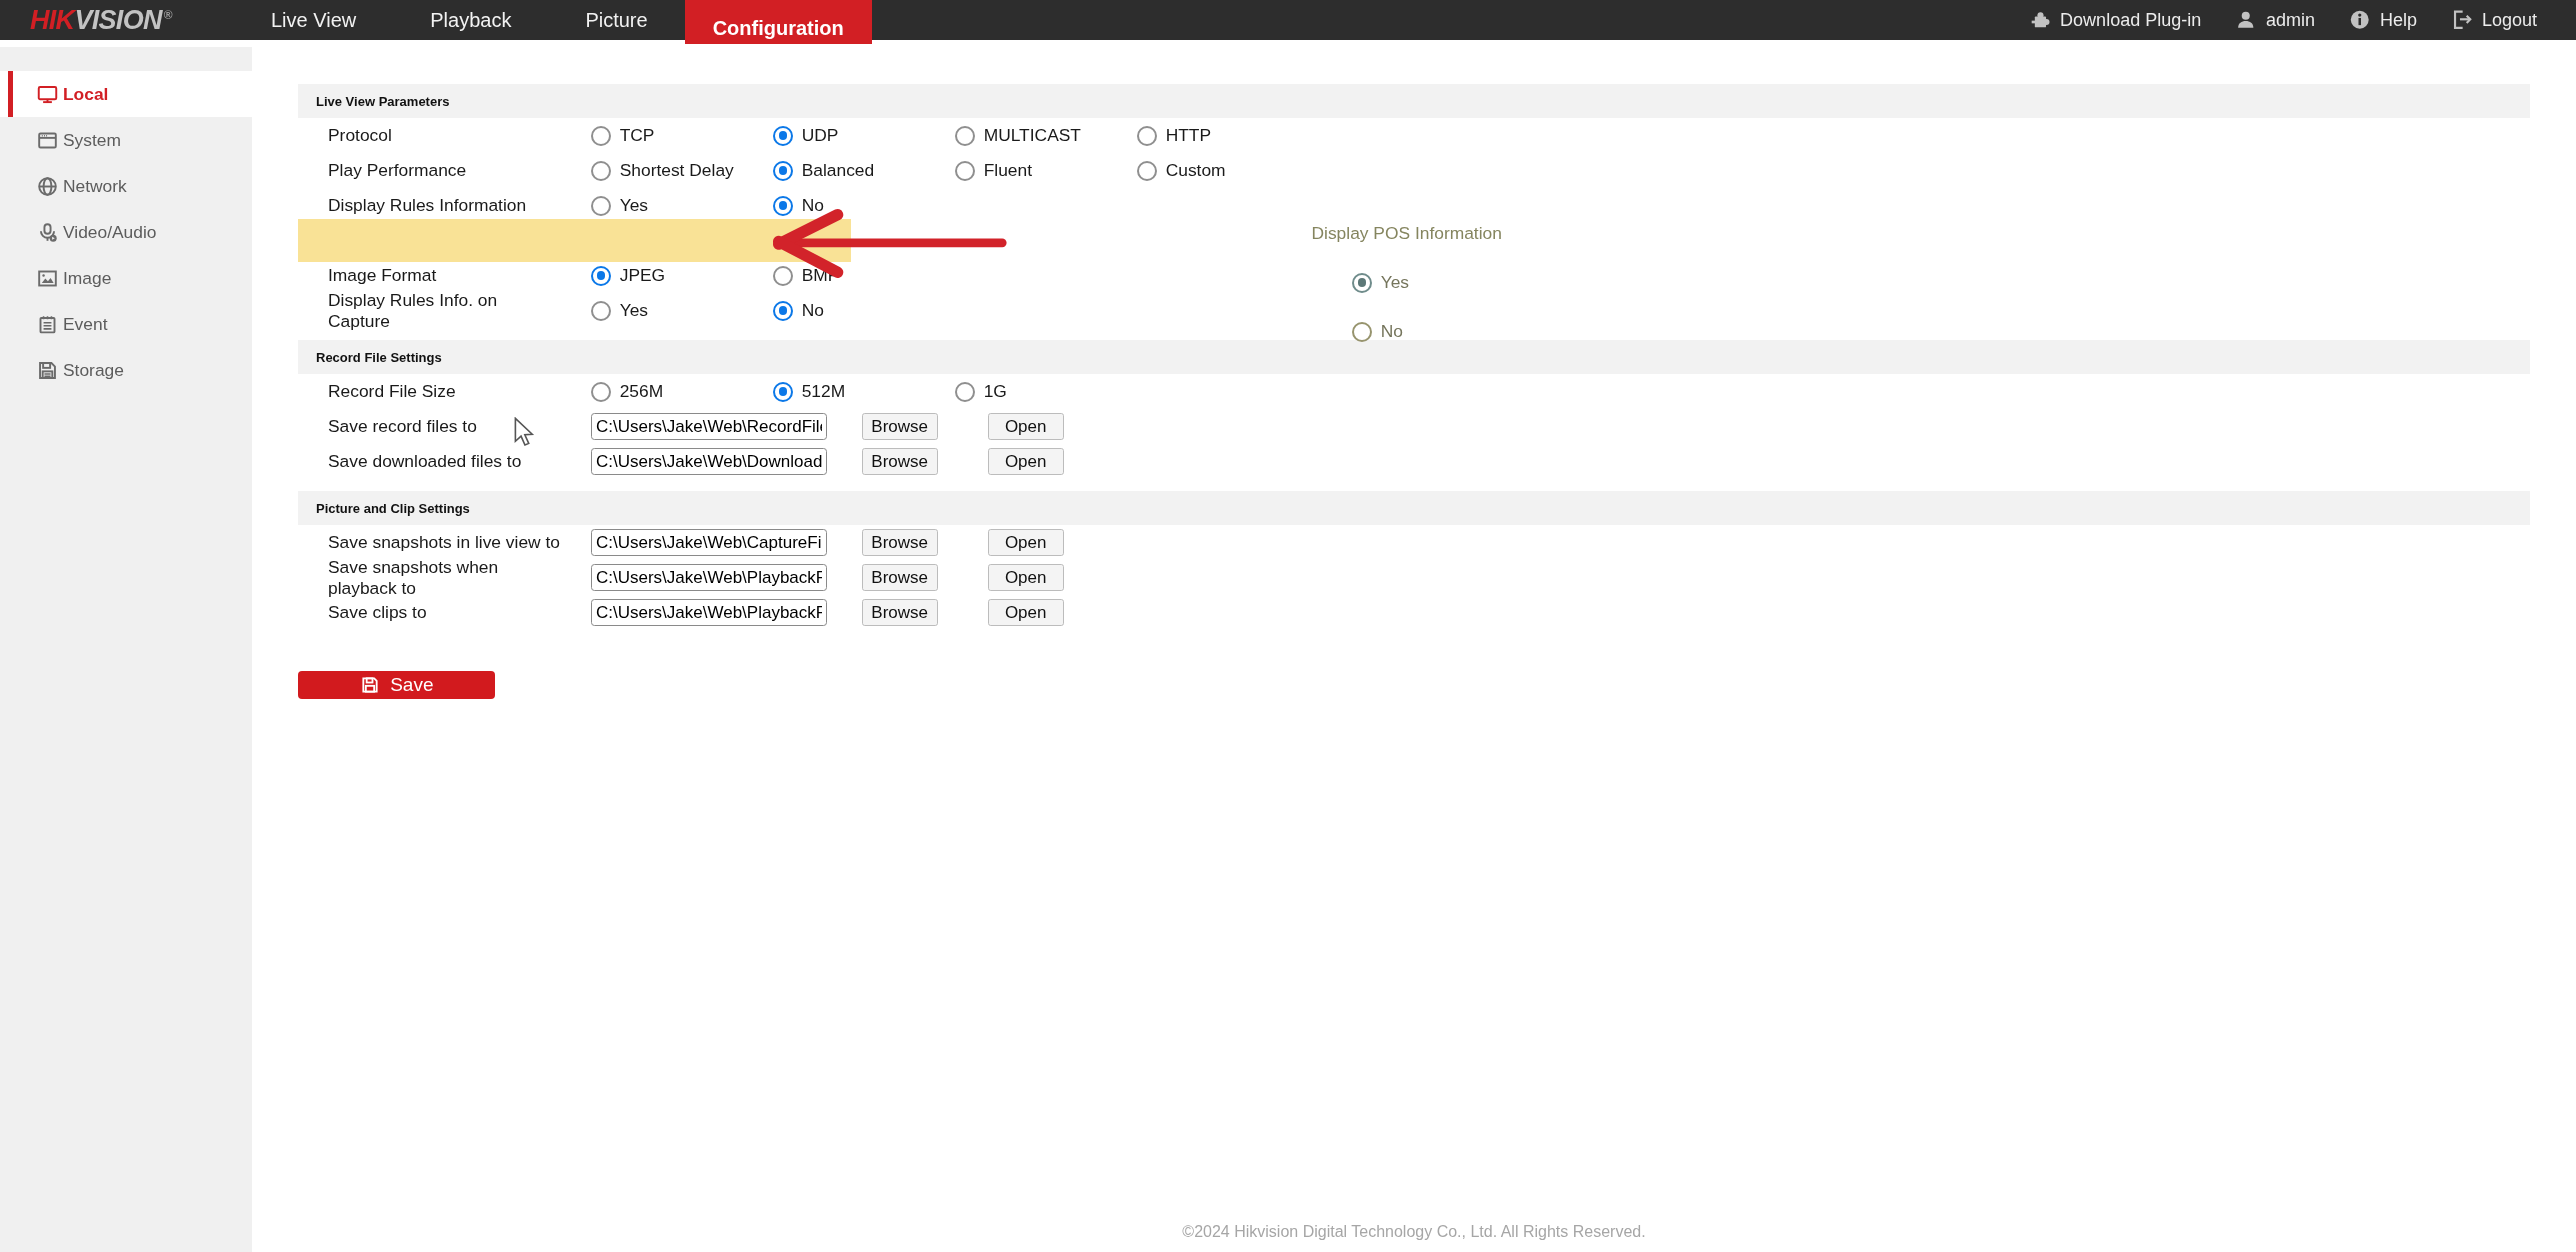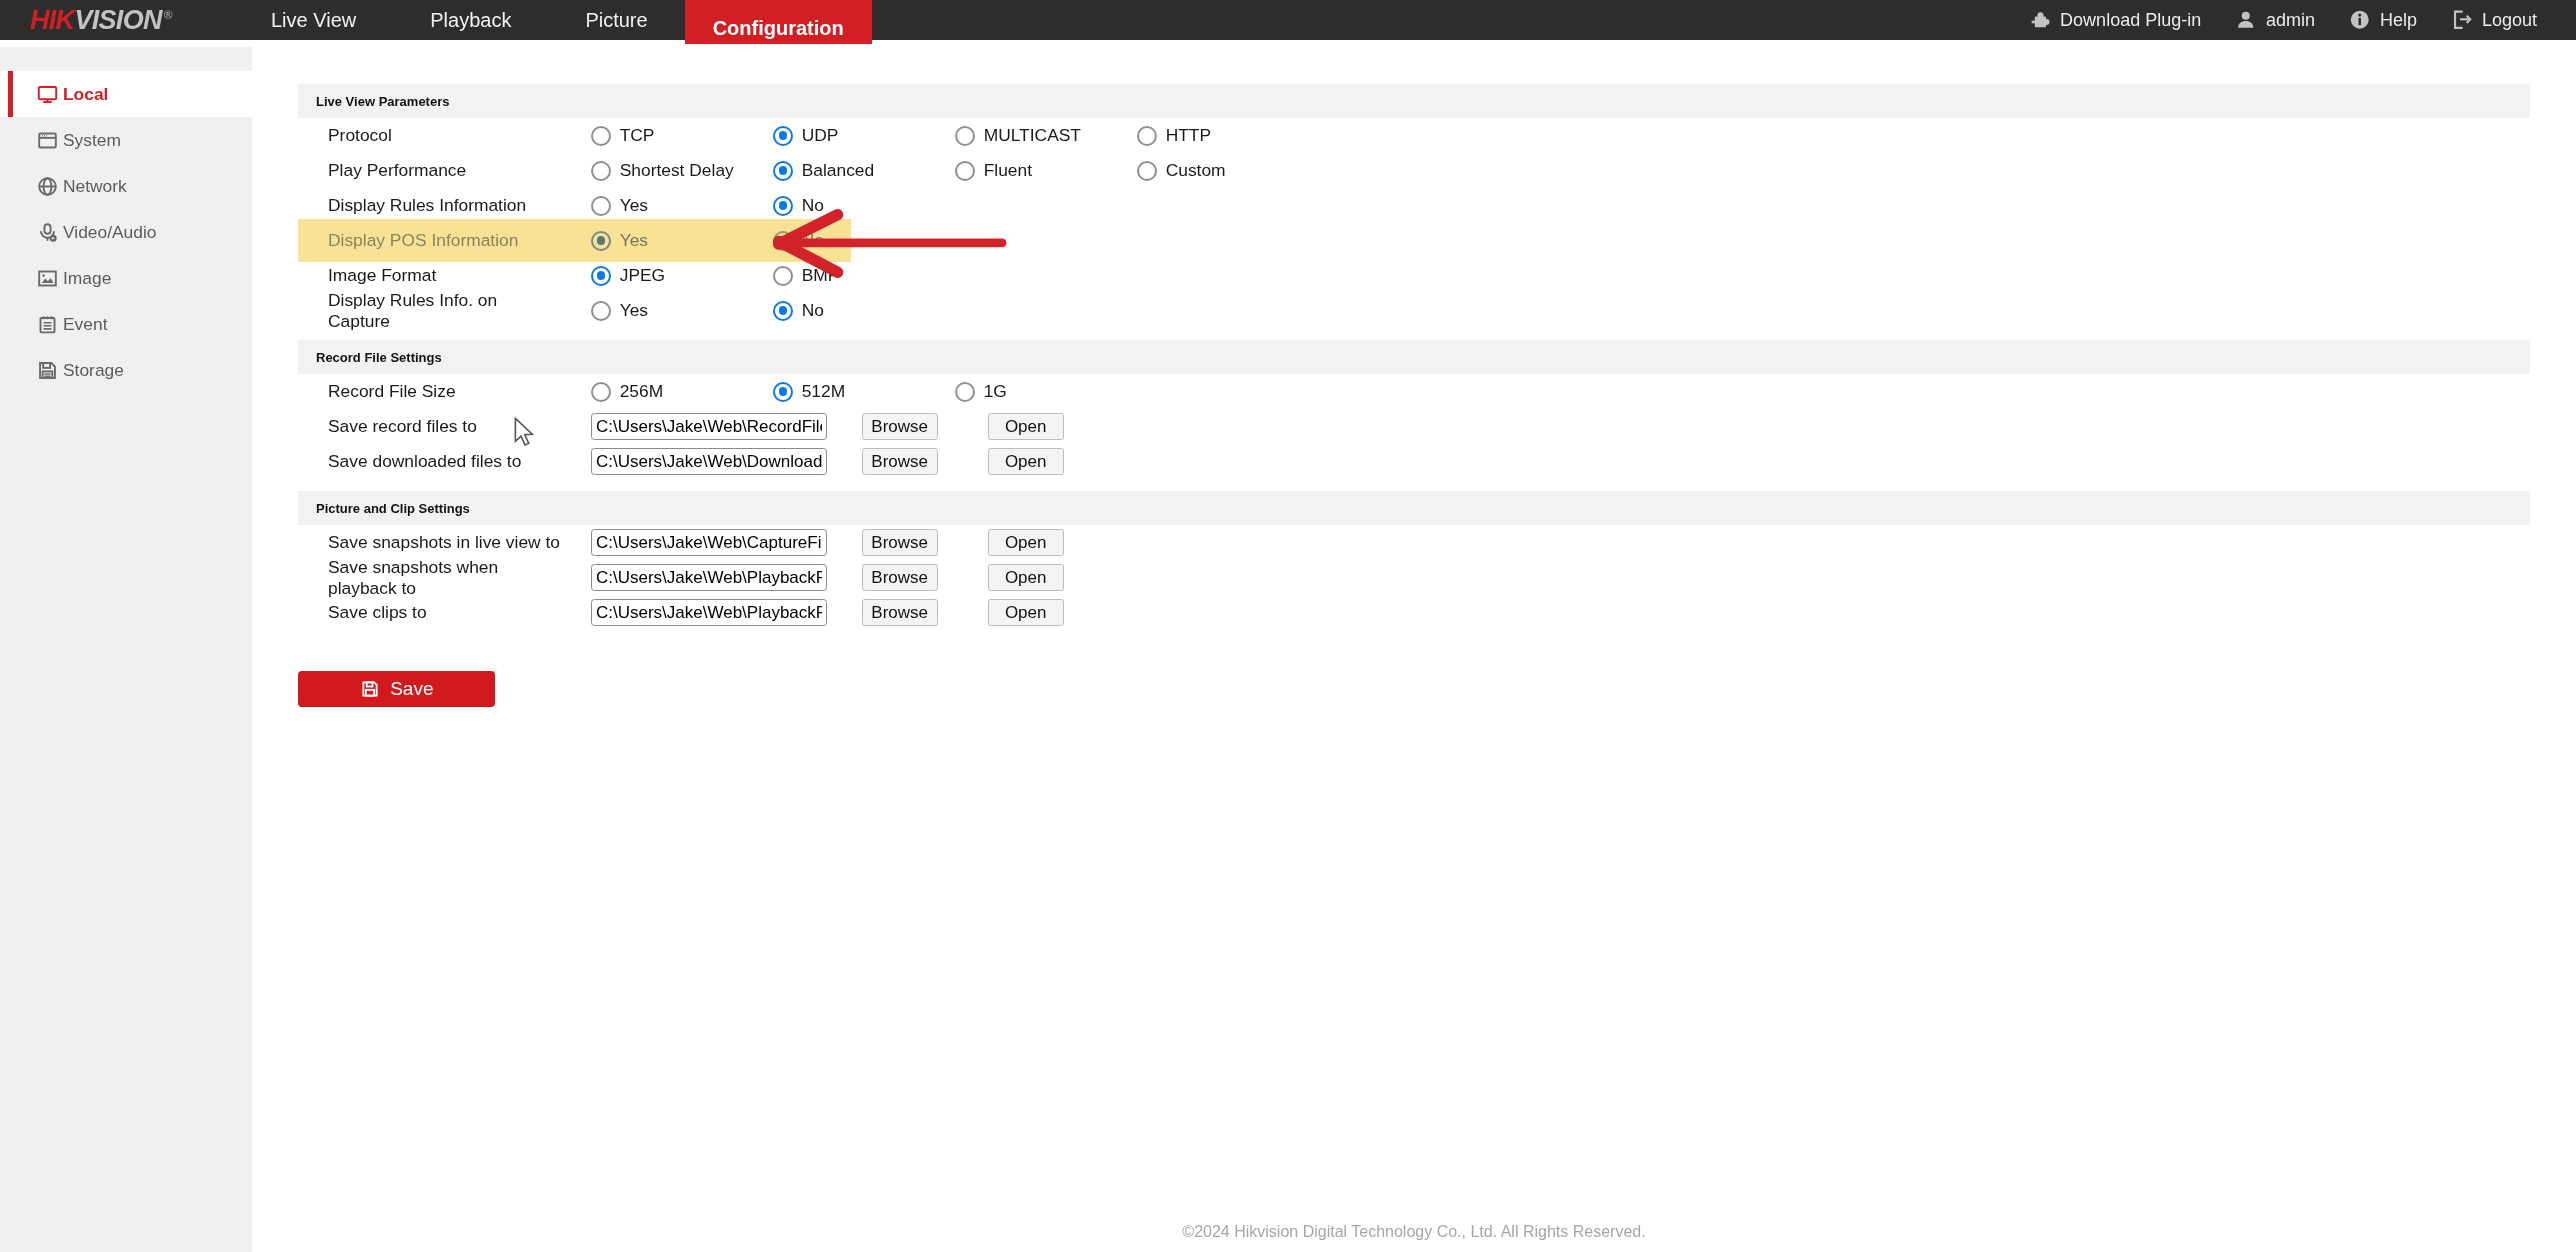--- a/index.html
+++ b/index.html
@@ -34,33 +34,33 @@
   .section { margin-bottom:12px; }
   .row { height:35px; display:flex; align-items:center; padding-left:30px; position:relative; font-size:17.4px; color:#1a1a1a;gap:28px; }
   .row-label { width:235px; flex-shrink:0; position:relative; z-index:2; }
   .opt { width:154px; display:flex; align-items:center; gap:8.7px; position:relative; z-index:2; cursor:pointer; }
   .radio { width:20px; height:20px; border:2px solid #8f8f8f; border-radius:50%; background:#fff; position:relative; flex-shrink:0; }
   .radio[data-checked="true"] { border-color:#0b78e8; }
   .radio[data-checked="true"]::after { content:""; position:absolute; left:50%; top:50%; width:8.7px; height:8.7px; margin:-4.4px 0 0 -4.4px; border-radius:50%; background:#0b78e8; }
 
   
   .row.pos-row .highlight { position:absolute; left:0; top:-4px; bottom:-4px; width:553px; background:#f9e296; z-index:1; }
-  .row.pos-row { color:#85855f; }
+  .row.pos-row { color:#85855f;flex-direction:column; }
   .row.pos-row .opt { color:#75755c; }
   .row.pos-row .radio { border-color:#97946e; background:transparent; }
   .row.pos-row .radio[data-checked="true"] { border-color:#6f8c8b; }
   .row.pos-row .radio[data-checked="true"]::after { background:#5c7877; }
 
   
   .path-input { width:236px; height:27px; border:1.3px solid #8a8a8a; border-radius:3.4px; font-family:"Liberation Sans",sans-serif; font-size:17px; padding:0 4px; color:#000; background:#fff; margin-right:6.7px; white-space:nowrap; overflow:hidden; }
   .btn { height:27px; background:#f4f4f4; border:1.3px solid #bcbcbc; border-radius:2.7px; font-family:"Liberation Sans",sans-serif; font-size:17px; color:#111; cursor:pointer; }
   .btn-browse { width:76px; }
   .btn-open { width:76px; margin-left:22px; }
 
-  .save-btn { margin-top:41px; width:197px; height:36px; background:#d21a1e; border:none; border-radius:4px; color:#ffffff; font-family:"Liberation Sans",sans-serif; font-size:19px; display:flex; align-items:center; justify-content:center; gap:10.7px; cursor:pointer; }
+  .save-btn { margin-top:41px; width:197px; height:28px; background:#d21a1e; border:none; border-radius:4px; color:#ffffff; font-family:"Liberation Sans",sans-serif; font-size:19px; display:flex; align-items:center; justify-content:center; gap:10.7px; cursor:pointer; }
 
   .annot-arrow { position:absolute; left:517px; top:161px; z-index:5; pointer-events:none; }
   .cursor { position:absolute; left:262px; top:370px; z-index:6; pointer-events:none; }
 
   .footer { position:absolute; left:252px; bottom:11.4px; width:2324px; text-align:center; font-size:16px; color:#a6a6a6; }
 </style>
 </head>
 <body>
 
 <div class="topbar">

